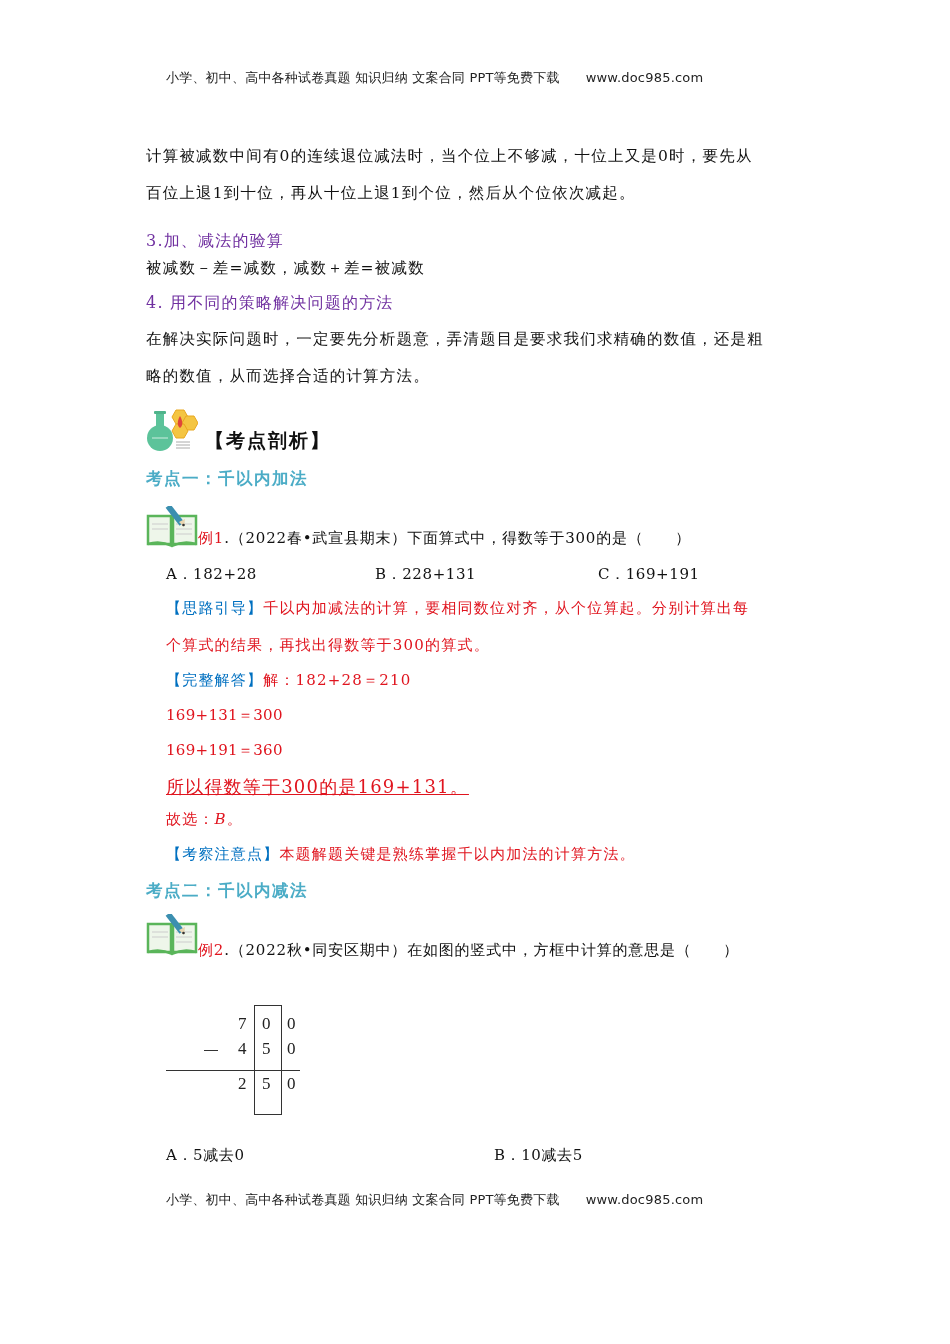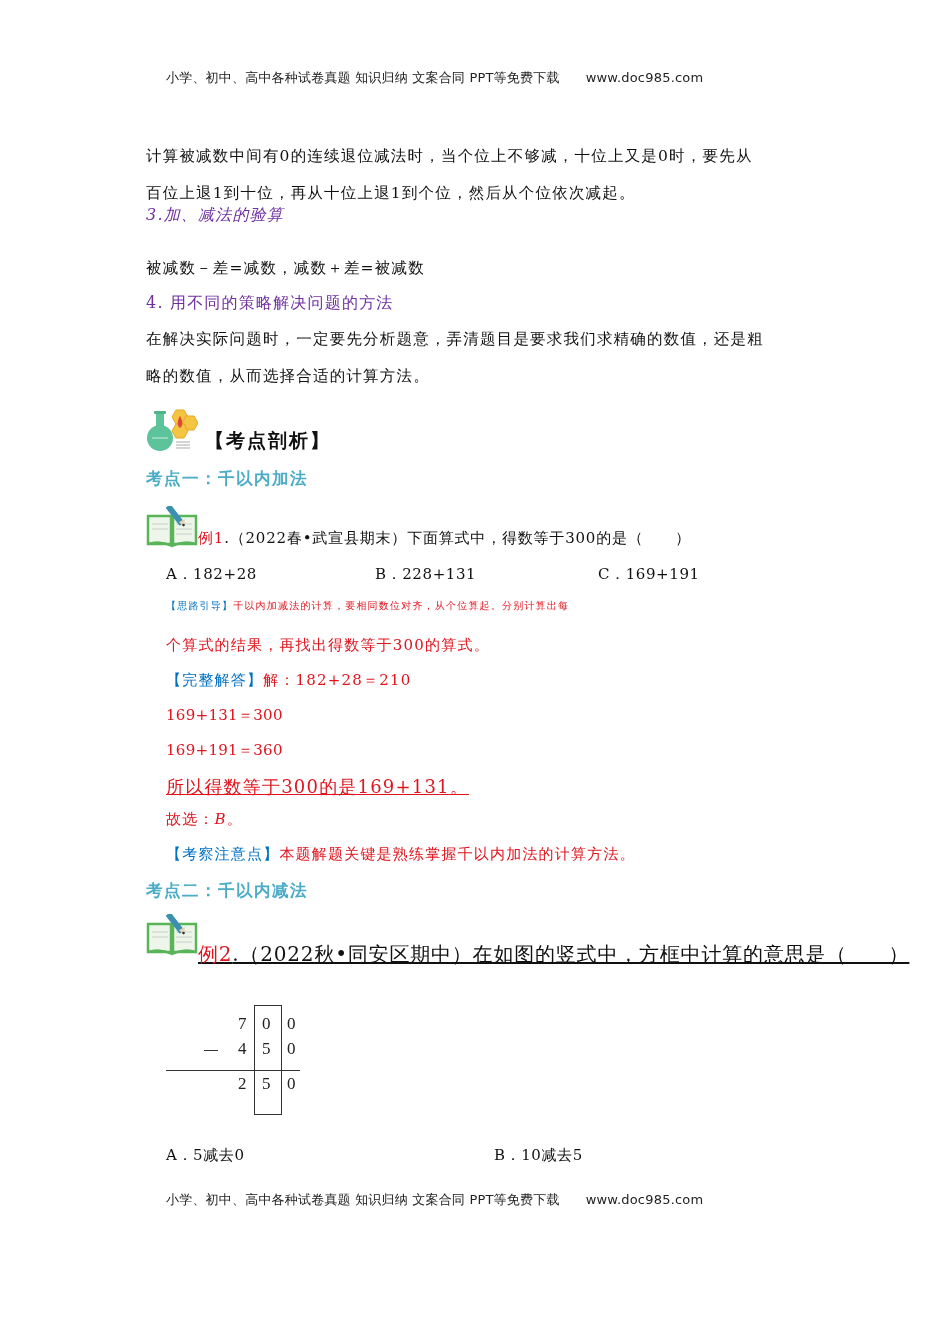--- a/index.html
+++ b/index.html
@@ -35,21 +35,21 @@
 </head>
 <body>
 
 <div class="abs header-bar" style="top:69px;">
   <span>小学、初中、高中各种试卷真题 知识归纳 文案合同 PPT等免费下载</span><span class="site">www.doc985.com</span>
 </div>
 
 <div class="abs body-line" style="top:146px;">计算被减数中间有0的连续退位减法时，当个位上不够减，十位上又是0时，要先从</div>
 <div class="abs body-line" style="top:183px;">百位上退1到十位，再从十位上退1到个位，然后从个位依次减起。</div>
 
-<div class="abs body-line purple" style="top:205px; font-size:16px;font-style:italic;">3.加、减法的验算</div>
+<div class="abs body-line purple" style="top:231px; font-size:16px;">3.加、减法的验算</div>
 <div class="abs body-line" style="top:258px;">被减数－差=减数，减数＋差=被减数</div>
 
 <div class="abs body-line purple" style="top:293px; font-size:16px;">4. 用不同的策略解决问题的方法</div>
 <div class="abs body-line" style="top:329px;text-align:right;">在解决实际问题时，一定要先分析题意，弄清题目是要求我们求精确的数值，还是粗</div>
 <div class="abs body-line" style="top:366px;">略的数值，从而选择合适的计算方法。</div>
 
 <div class="abs" style="left:146px; top:408px;">
   <svg width="52" height="46" viewBox="0 0 52 46">
 
     <polygon points="30,2 38,2 42,9 38,16 30,16 26,9" fill="#f4c542" stroke="#e8a820" stroke-width="1"></polygon>
@@ -88,21 +88,21 @@
   </svg>
 </div>
 <div class="abs body-line" style="left:198px; top:529px; font-size:15px; letter-spacing:0.8px;">
   <span class="red">例1</span><span>.（2022春•武宣县期末）下面算式中，得数等于300的是（　　）</span>
 </div>
 
 <div class="abs opt" style="left:166px; top:565px;">A．182+28</div>
 <div class="abs opt" style="left:375px; top:565px;">B．228+131</div>
 <div class="abs opt" style="left:598px; top:565px;">C．169+191</div>
 
-<div class="abs body-line" style="left:166px; top:599px; font-size:10px;">
+<div class="abs body-line" style="left:166px; top:599px; font-size:15px;">
   <span class="blue">【思路引导】</span><span class="red">千以内加减法的计算，要相同数位对齐，从个位算起。分别计算出每</span>
 </div>
 <div class="abs body-line red" style="left:166px; top:636px; font-size:15px;">个算式的结果，再找出得数等于300的算式。</div>
 
 <div class="abs body-line" style="left:166px; top:671px; font-size:15px;">
   <span class="blue">【完整解答】</span><span class="red">解：182+28＝210</span>
 </div>
 <div class="abs body-line red" style="left:166px; top:706px; font-size:15px; letter-spacing:0.3px;">169+131＝300</div>
 <div class="abs body-line red" style="left:166px; top:741px; font-size:15px; letter-spacing:0.3px;text-align:right;">169+191＝360</div>
 <div class="abs body-line red" style="left:166px; top:775px; font-size:18px;text-decoration:underline;">所以得数等于300的是169+131。</div>
@@ -123,21 +123,21 @@
     <line x1="30" y1="18" x2="46" y2="18" stroke="#ccc" stroke-width="1"></line>
     <line x1="30" y1="23" x2="46" y2="23" stroke="#ccc" stroke-width="1"></line>
     <line x1="30" y1="28" x2="46" y2="28" stroke="#ccc" stroke-width="1"></line>
     <line x1="6" y1="18" x2="22" y2="18" stroke="#ccc" stroke-width="1"></line>
     <line x1="6" y1="23" x2="22" y2="23" stroke="#ccc" stroke-width="1"></line>
     <line x1="22" y1="0" x2="36" y2="18" stroke="#3b8fb0" stroke-width="6" stroke-linecap="butt"></line>
     <polygon points="33,16 39,13 38,21" fill="#e9d6b0"></polygon>
     <circle cx="37.5" cy="19" r="1.3" fill="#333"></circle>
   </svg>
 </div>
-<div class="abs body-line" style="left:198px; top:941px; font-size:20px; letter-spacing:0.8px;text-decoration:underline;">
+<div class="abs body-line" style="left:198px; top:941px; font-size:15px; letter-spacing:0.8px;">
   <span class="red">例2</span><span>.（2022秋•同安区期中）在如图的竖式中，方框中计算的意思是（　　）</span>
 </div>
 
 <div class="abs vcalc">
   <div class="box"></div>
   <div class="rule"></div>
   <div class="minus"></div>
 
   <span class="digit" style="left:72px; top:10px;">7</span>
   <span class="digit" style="left:96px; top:10px;">0</span>

